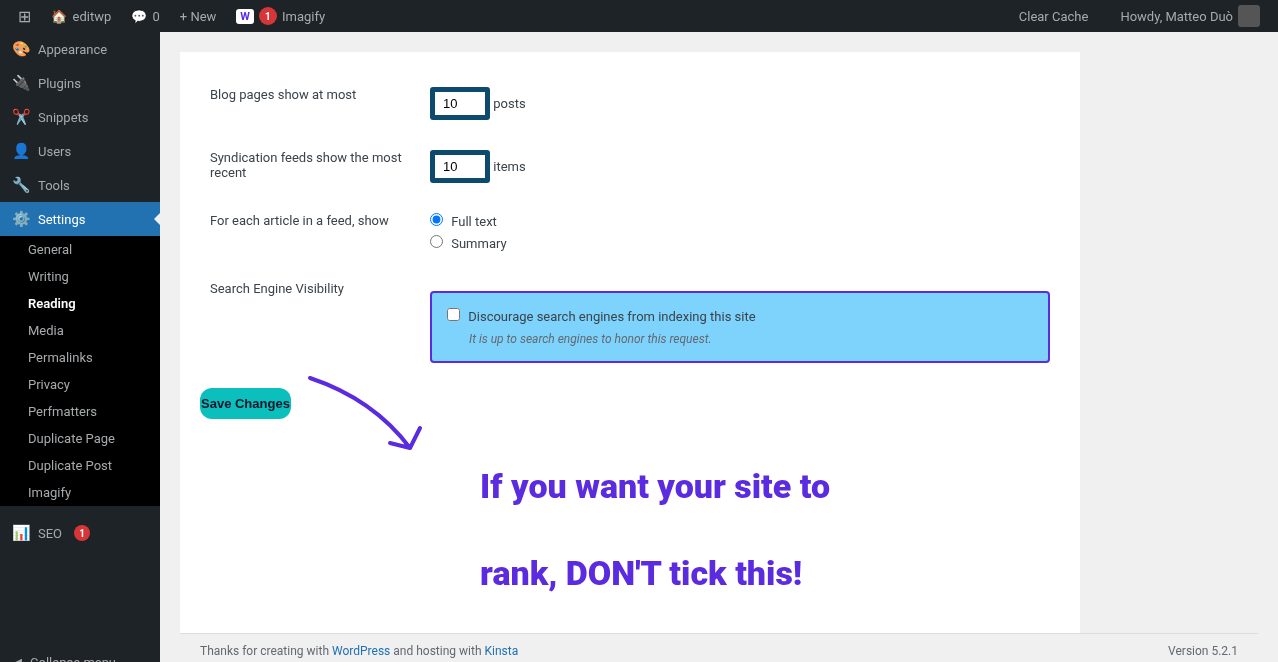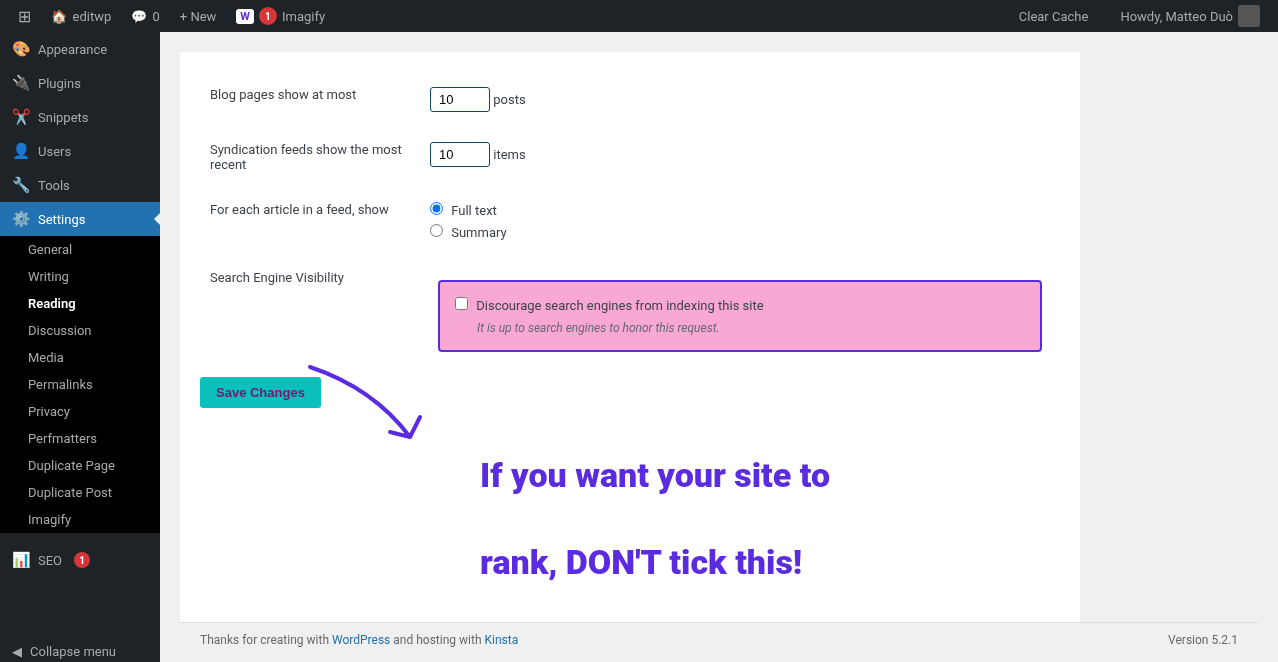--- a/index.html
+++ b/index.html
@@ -82,43 +82,43 @@
     .form-table { width: 100%; border-collapse: collapse; }
     .form-table tr td, .form-table tr th {
       padding: 15px 10px;
       vertical-align: top;
     }
     .form-table tr th {
       font-weight: 400; color: #3c434a;
       width: 220px; text-align: left;
     }
 
-    .regular-text { width: 60px; padding: 4px 8px; border: 1px solid #0c4a6e; border-radius: 3px; font-size: 13px; }
+    .regular-text { width: 60px; padding: 4px 8px; border: 5px solid #0c4a6e; border-radius: 3px; font-size: 13px; }
 
     input[type="radio"] { margin-right: 5px; }
     input[type="checkbox"] { margin-right: 5px; }
 
     
     .sev-box {
       border: 2px solid #5b2be0;
       border-radius: 4px;
       padding: 15px;
-      background: #f9a8d4;
-      margin: 10px 8px;
+      background: #7dd3fc;
+      margin: 10px 0;
     }
     .sev-note {
       font-style: italic; color: #646970; font-size: 12px; margin-top: 8px; margin-left: 22px;
     }
 
     
     .button-primary {
       background: #0abfbc;
-      border: none; color: #701a75;
-      padding: 8px 16px; font-size: 13px; font-weight: 600;
-      border-radius: 3px; cursor: pointer;
+      border: none; color: #0f172a;
+      padding: 8px 1px; font-size: 13px; font-weight: 600;
+      border-radius: 12px; cursor: pointer;
     }
 
     .annotation-text {
       color: #5b2be0;
       font-size: 34px;
       font-weight: 900;
       line-height: 1.15;
       margin-left: 80px;
       margin-top: 48px;
     }
@@ -221,23 +221,20 @@
 
       <div class="submenu">
         <div class="submenu-item">
           <span>General</span>
         </div>
         <div class="submenu-item">
           <span>Writing</span>
         </div>
         <div class="submenu-item active">
           <span>Reading</span>
-        </div>
-        <div class="submenu-item">
-          <span>Discussion</span>
         </div>
         <div class="submenu-item">
           <span>Media</span>
         </div>
         <div class="submenu-item">
           <span>Permalinks</span>
         </div>
         <div class="submenu-item">
           <span>Privacy</span>
         </div>

